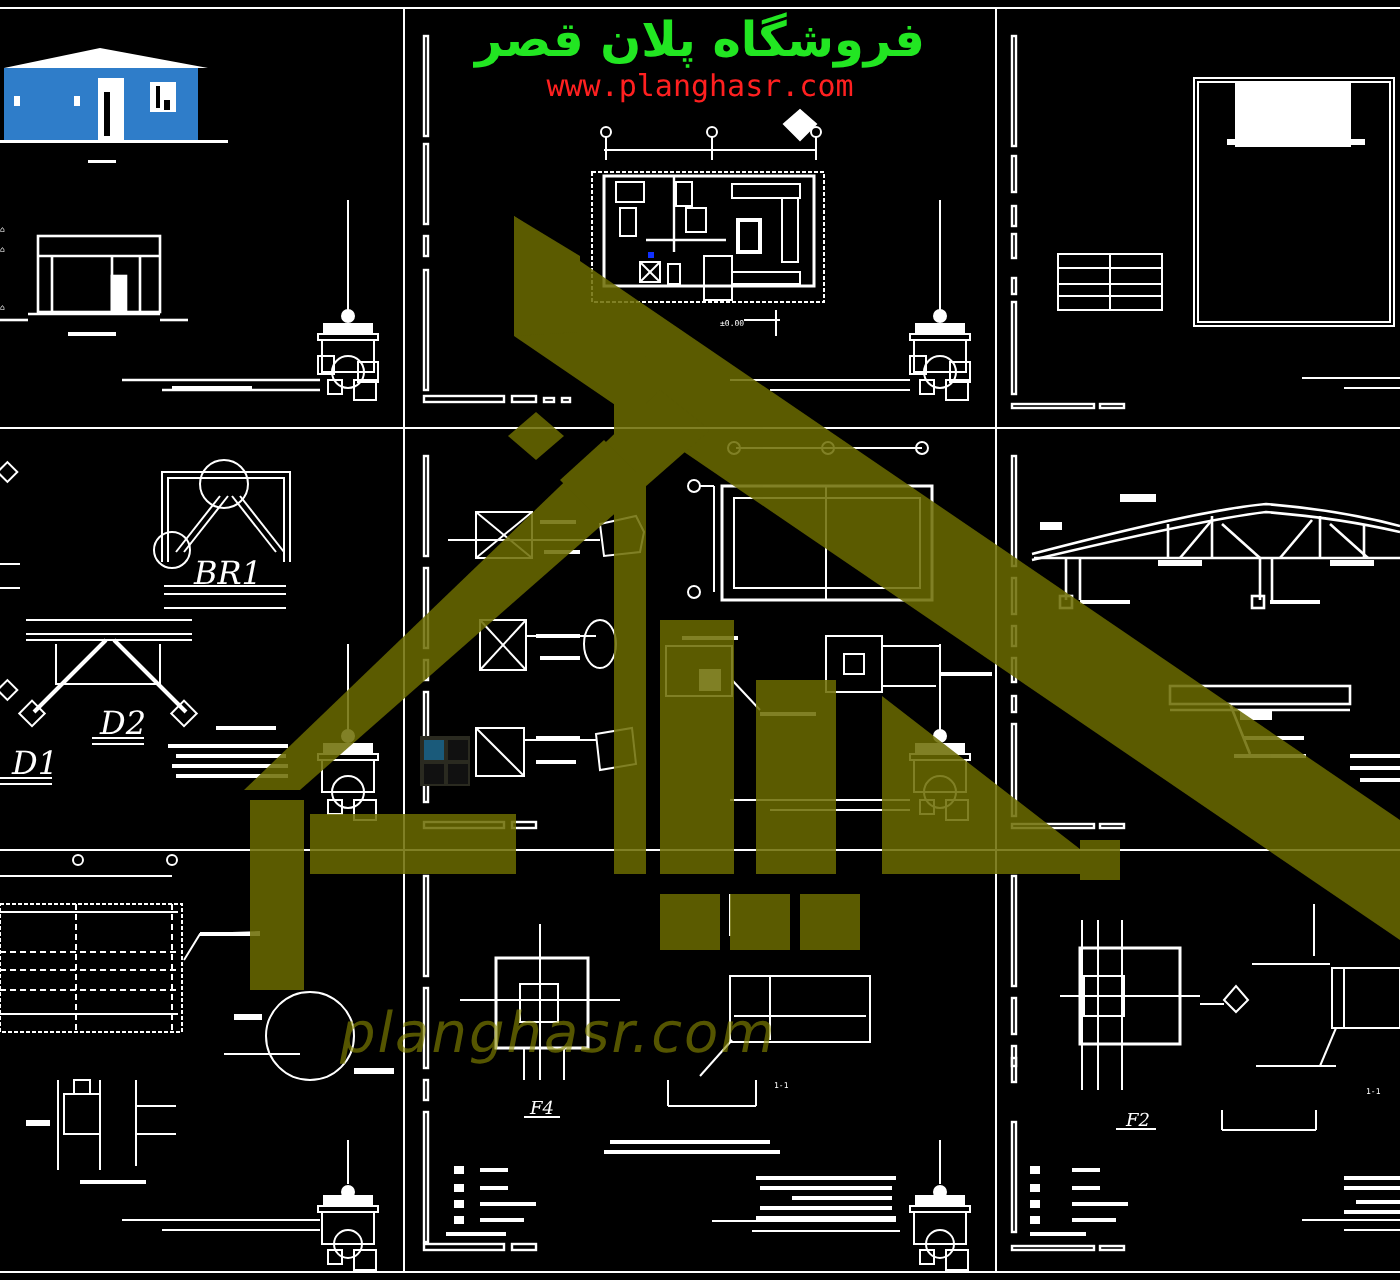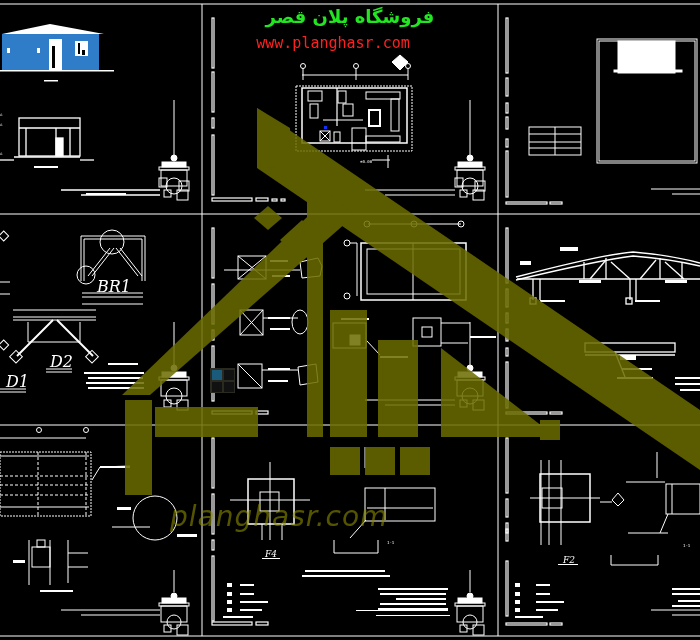--- a/index.html
+++ b/index.html
@@ -1,22 +1,22 @@
 <!DOCTYPE html>
 <html><head>
 <meta charset="utf-8">
 <style>
   html, body { margin: 0; padding: 0; background: #000; }
   body { width: 700px; height: 640px; overflow: hidden; position: relative; font-family: "DejaVu Sans", sans-serif; }
   #canvas { position: absolute; left: 0; top: 0; width: 700px; height: 640px; }
   .txt { fill: #fff; font-family: "DejaVu Sans Mono", monospace; font-size: 4px; }
   .lbl { fill: #fff; font-family: "DejaVu Serif", serif; font-style: italic; }
   .brand-fa { position: absolute; left: 200px; top: 6px; width: 300px; text-align: center;
-    font-family: "DejaVu Sans", sans-serif; font-weight: bold; font-size: 18px; letter-spacing: 1px; }
-  .brand-url { position: absolute; left: 183px; top: 34px; width: 300px; text-align: center;
+    font-family: "DejaVu Sans", sans-serif; font-weight: bold; font-size: 24px; letter-spacing: 1px; }
+  .brand-url { position: absolute; left: 200px; top: 34px; width: 300px; text-align: center;
     font-family: "DejaVu Sans Mono", monospace; font-size: 15px; }
   .wm-url { position: absolute; left: 170px; top: 500px; width: 300px;
     font-family: "DejaVu Sans", sans-serif; font-style: italic; font-size: 28px; opacity: .62; letter-spacing: 1px; }
 </style>
 </head>
 <body>
 
 <svg id="canvas" viewBox="0 0 700 640" xmlns="http://www.w3.org/2000/svg">
   <rect x="0" y="0" width="700" height="640" fill="#000"></rect>
 

